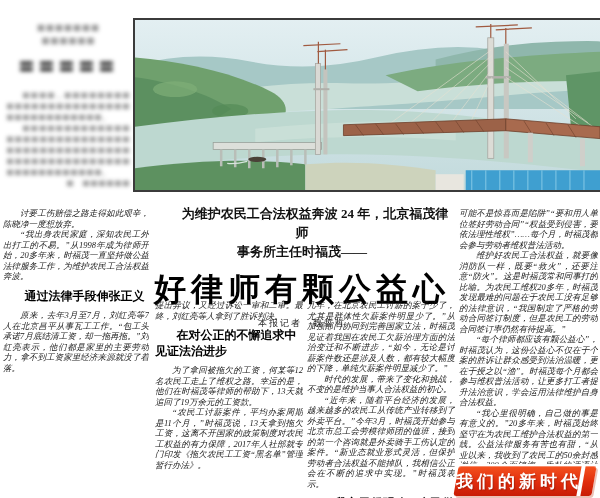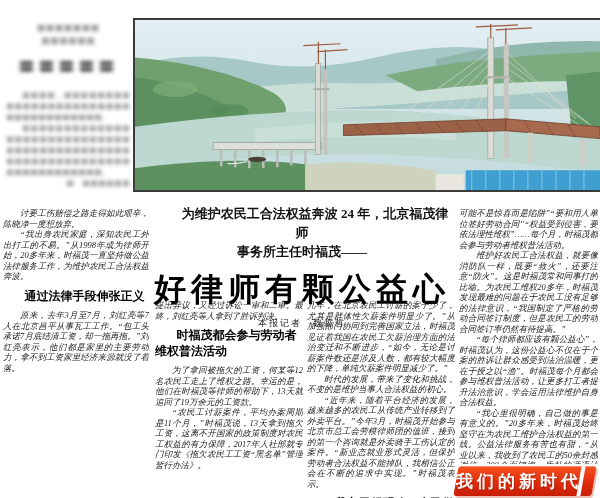--- a/index.html
+++ b/index.html
@@ -188,21 +188,21 @@
   </div>
 
   <div class="col col1">
       <p class="para">讨要工伤赔偿之路走得如此艰辛，陈晓净一度想放弃。</p>
       <p class="para">“我出身农民家庭，深知农民工外出打工的不易。”从1998年成为律师开始，20多年来，时福茂一直坚持做公益法律服务工作，为维护农民工合法权益奔波。</p>
       <h3 class="subhead">通过法律手段伸张正义</h3>
       <p class="para">原来，去年3月至7月，刘红亮等7人在北京昌平从事瓦工工作。“包工头承诺7月底结清工资，却一拖再拖。”刘红亮表示，他们都是家里的主要劳动力，拿不到工资家里经济来源就没了着落。</p>
     </div>
   <div class="col col2">
       <p class="para noindent">提出异议，又经过诉讼一审和二审。最终，刘红亮等人拿到了胜诉判决。</p>
-      <h3 class="subhead">时福茂都会参与劳动者维权普法活动</h3>
+      <h3 class="subhead">在对公正的不懈追求中见证法治进步</h3>
       <p class="para">为了拿回被拖欠的工资，何某等12名农民工走上了维权之路。幸运的是，他们在时福茂等律师的帮助下，13天就追回了19万余元的工资款。</p>
       <p class="para">“农民工讨薪案件，平均办案周期是11个月，”时福茂说，13天拿到拖欠工资，这离不开国家的政策制度对农民工权益的有力保障，2017年人社部就专门印发《拖欠农民工工资“黑名单”管理暂行办法》。</p>
     </div>
   <div class="col col3">
       <p class="para noindent">几年，在北京农民工讨薪的案子少了，尤其是群体性欠薪案件明显少了。”从加强部门协同到完善国家立法，时福茂见证着我国在农民工欠薪治理方面的法治变迁和不断进步，“如今，无论是讨薪案件数还是涉及人数，都有较大幅度的下降，单纯欠薪案件明显减少了。”</p>
       <p class="para">时代的发展，带来了变化和挑战，不变的是维护当事人合法权益的初心。</p>
       <p class="para">“近年来，随着平台经济的发展，越来越多的农民工从传统产业转移到了外卖平台。”今年3月，时福茂开始参与北京市总工会劳模律师团的值班，接到的第一个咨询就是外卖骑手工伤认定的案件。“新业态就业形式灵活，但保护劳动者合法权益不能掉队，我相信公正会在不断的追求中实现。”时福茂表示。</p>
       <h3 class="subhead">“我心里很明确，自己做的事是有意义的”</h3>
     </div>
   <div class="col col4">

